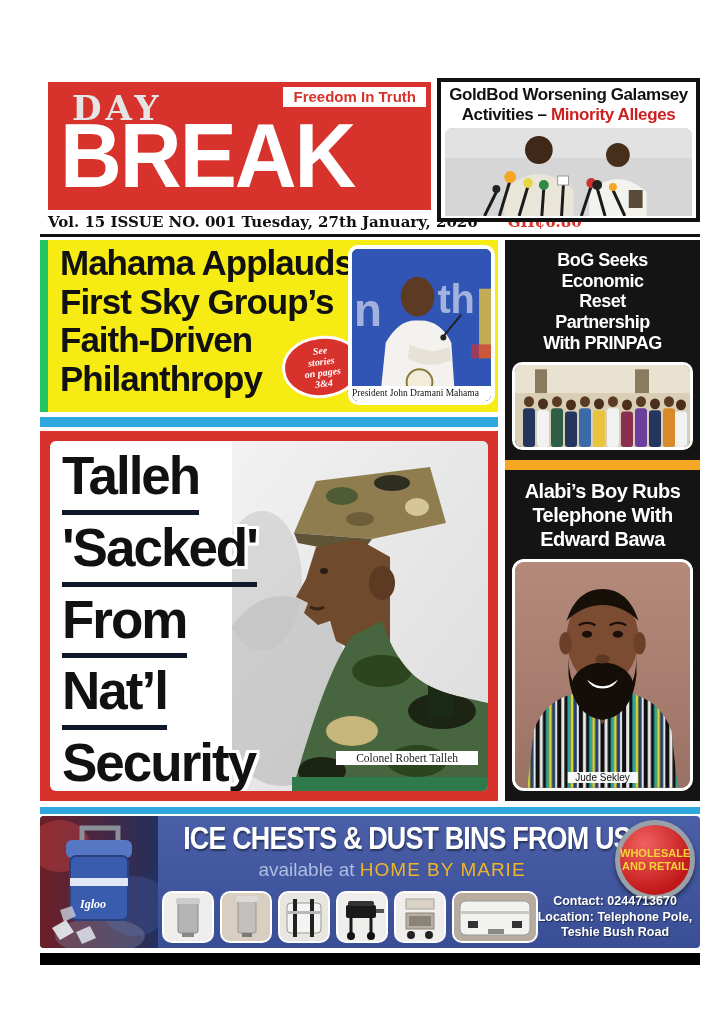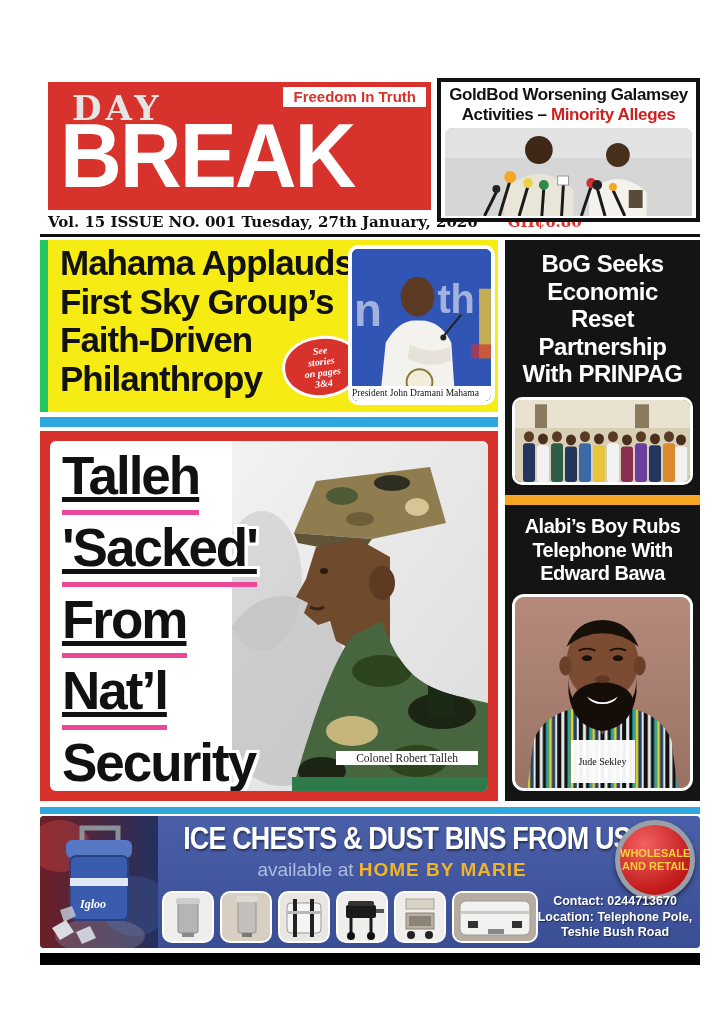--- a/index.html
+++ b/index.html
@@ -52,49 +52,49 @@
   .main-story { position:absolute; left:40px; top:431px; width:458px; height:370px;
     background:#d8322c; padding:10px; box-sizing:border-box; }
   .main-inner { position:relative; width:100%; height:100%; background:#fff; border-radius:6px; overflow:hidden; }
   .soldier-photo { position:absolute; right:0; top:0; width:256px; height:100%; }
   .main-headline { position:absolute; left:12px; top:2px; z-index:2; font-weight:900;
     font-size:53px; line-height:1.26; letter-spacing:-2px; }
   .hl-row { display:block; }
   .hl-text { display:inline-block; padding-bottom:0;
     text-shadow:-3px -3px 0 #fff, 3px -3px 0 #fff, -3px 3px 0 #fff, 3px 3px 0 #fff,
                 -3px 0 0 #fff, 3px 0 0 #fff, 0 -3px 0 #fff, 0 3px 0 #fff; }
-  .u { border-bottom:5px solid #ec4899;text-decoration:underline; }
+  .u { border-bottom:5px solid #0f172a; }
   .main-cap { position:absolute; right:10px; bottom:26px; z-index:2; background:#fff;
     font-family:"Liberation Serif",serif; font-size:11.5px; padding:1px 20px; color:#222; }
 
   
   .right-col { position:absolute; left:505px; top:240px; width:195px; height:561px;
     background:#141414; display:flex; flex-direction:column; }
   .bog-headline { padding:10px 2px 4px; text-align:center; color:#fff; font-weight:900;
-    font-size:24px; line-height:1.15; letter-spacing:-0.5px; }
+    font-size:18px; line-height:1.15; letter-spacing:-0.5px; }
   .bog-photo { margin:5px 7px 10px; height:82px; border:3px solid #fff; border-radius:10px; overflow:hidden; }
   .orange-bar { height:10px; background:#f5a623; }
   .alabi-headline { padding:10px 14px 2px; text-align:center; color:#fff; font-weight:900;
     font-size:20px; line-height:1.18; letter-spacing:-0.5px; }
   .jude-photo { position:relative; margin:6px 7px 10px; flex:1; border:3px solid #fff;
     border-radius:12px; overflow:hidden; background:#aa8172; }
   .jude-cap { position:absolute; bottom:5px; left:50%; transform:translateX(-50%);
-    background:rgba(255,255,255,0.95); font-family:Liberation Serif, serif; font-size:10px;
-    padding:16px 8px; white-space:nowrap;margin-top:31px; }
+    background:rgba(255,255,255,0.95); font-family:Liberation Sans, sans-serif; font-size:10px;
+    padding:0 8px; white-space:nowrap;margin-top:31px; }
 
   
   .ad { position:absolute; left:40px; top:816px; width:660px; height:132px;
     background:linear-gradient(180deg,#4a5fa8,#394e95); border-radius:4px; overflow:hidden; }
   .ad-cooler { position:absolute; left:0; top:0; width:118px; height:100%; }
   .ad-headline { position:absolute; left:112px; top:5px; width:480px; text-align:center; color:#fff;
     font-weight:900; font-size:31px; letter-spacing:-1px; white-space:nowrap;
     transform:scaleX(0.87); transform-origin:center; text-shadow:1px 2px 2px rgba(0,0,0,0.45); }
   .ad-sub { position:absolute; left:112px; top:43px; width:480px; text-align:center; font-size:19px; }
   .ad-sub-prefix { color:#aebde0; }
-  .ad-sub-brand { color:#f0b429; font-weight:700; letter-spacing:1px; }
+  .ad-sub-brand { color:#f0b429; font-weight:400; letter-spacing:1px; }
   .ad-badge { position:absolute; right:5px; top:4px; width:80px; height:80px; border-radius:50%;
     background:radial-gradient(circle at 35% 28%, #f26060, #c01818 72%);
     border:5px solid #9aa0a8; box-shadow:0 3px 5px rgba(0,0,0,0.5); box-sizing:border-box;
     color:#f5d33a; font-weight:900; font-size:11px; line-height:1.15; text-align:center;
     display:flex; flex-direction:column; justify-content:center;margin-left:16px; }
   .ad-products { position:absolute; left:122px; bottom:5px; display:flex; gap:6px; }
   .thumb { width:52px; height:52px; background:#f2f2f0; border:2px solid #fff;
     border-radius:10px; overflow:hidden; box-sizing:border-box; }
   .thumb.wide { width:86px; }
   .ad-contact { position:absolute; right:6px; bottom:7px; width:158px; text-align:center;

